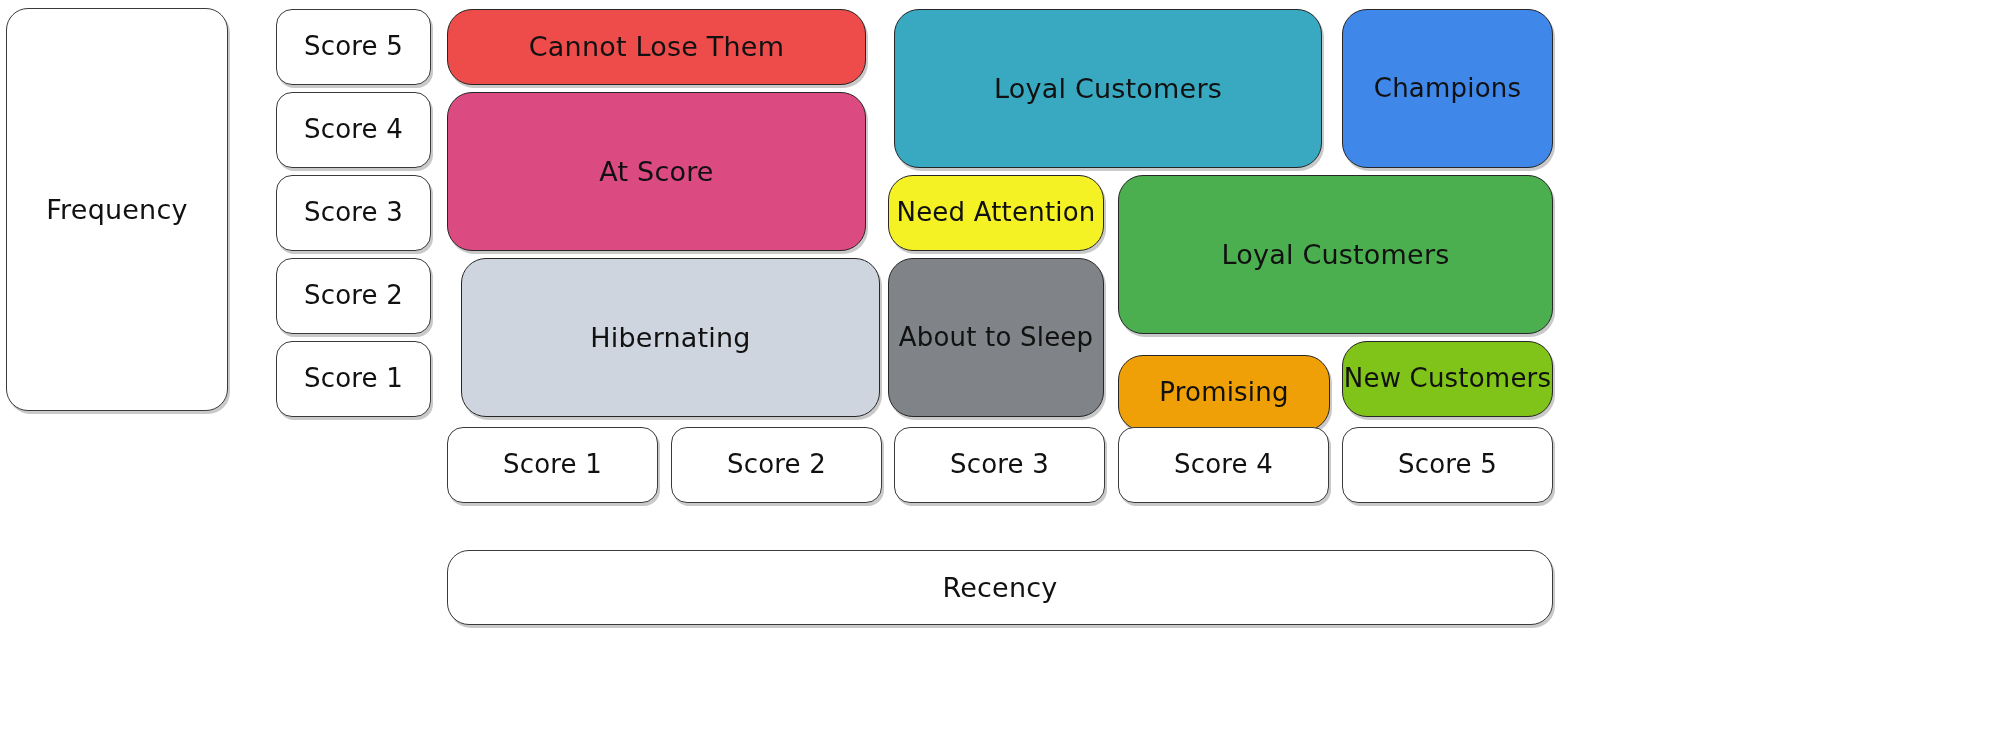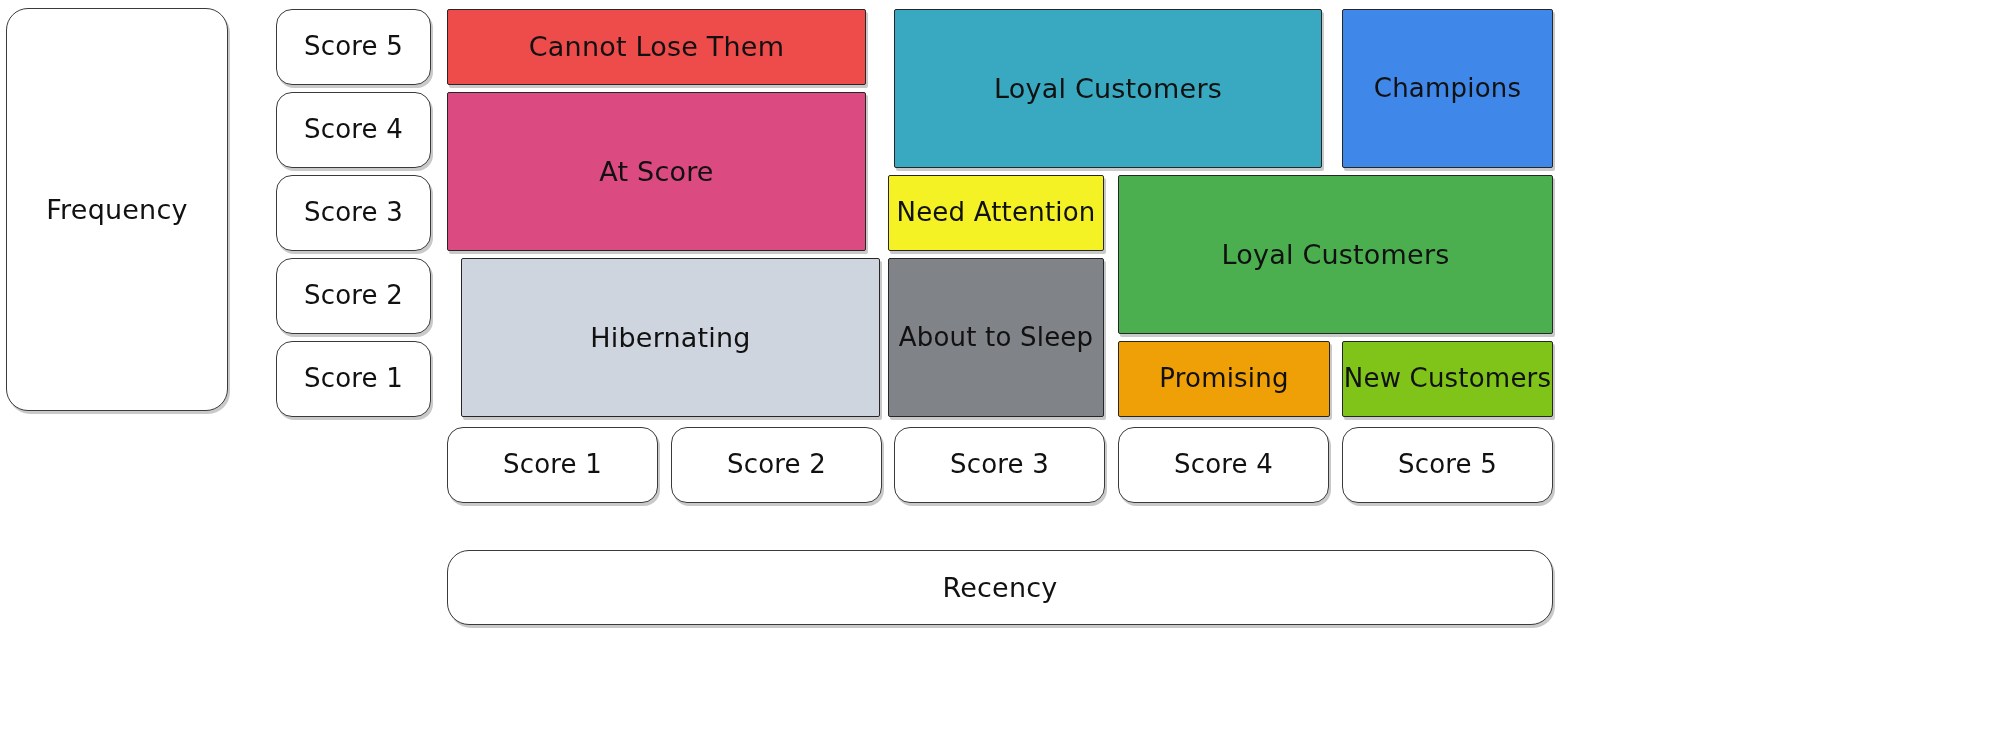--- a/index.html
+++ b/index.html
@@ -46,21 +46,21 @@
   .axis {
     background: #ffffff;
     border-color: #3a3a3a;
     border-width: 1.4px;
     border-radius: 22px;
   }
 
   .seg {
     border-color: #262626;
     border-width: 1.8px;
-    border-radius: 2px;
+    border-radius: 25px;
   }
 
   .lbl {
     display: block;
     padding: 0 6px;
     white-space: nowrap;
   }
 
   
   .t-axis   { font-size: 27px; }
@@ -119,21 +119,21 @@
   </div>
 
   <div class="box seg t-seg-lg" style="left:1118px; top:175px; width:435px; height:159px; background:#4CAF4F;">
     <span class="lbl">Loyal Customers</span>
   </div>
 
   <div class="box seg t-seg-sm" style="left:888px; top:258px; width:216px; height:159px; background:#808387;">
     <span class="lbl">About to Sleep</span>
   </div>
 
-  <div class="box seg t-seg-sm" style="left:1118px; top:341px; width:212px; height:76px; background:#EFA007;">
+  <div class="box seg t-seg-sm" style="left:1118px; top:355px; width:212px; height:76px; background:#EFA007;">
     <span class="lbl">Promising</span>
   </div>
 
   <div class="box seg t-seg-sm" style="left:1342px; top:341px; width:211px; height:76px; background:#80C319;">
     <span class="lbl">New Customers</span>
   </div>
 
   <div class="box plain t-score" style="left:447px; top:427px; width:211px; height:76px;">
     <span class="lbl">Score 1</span>
   </div>

